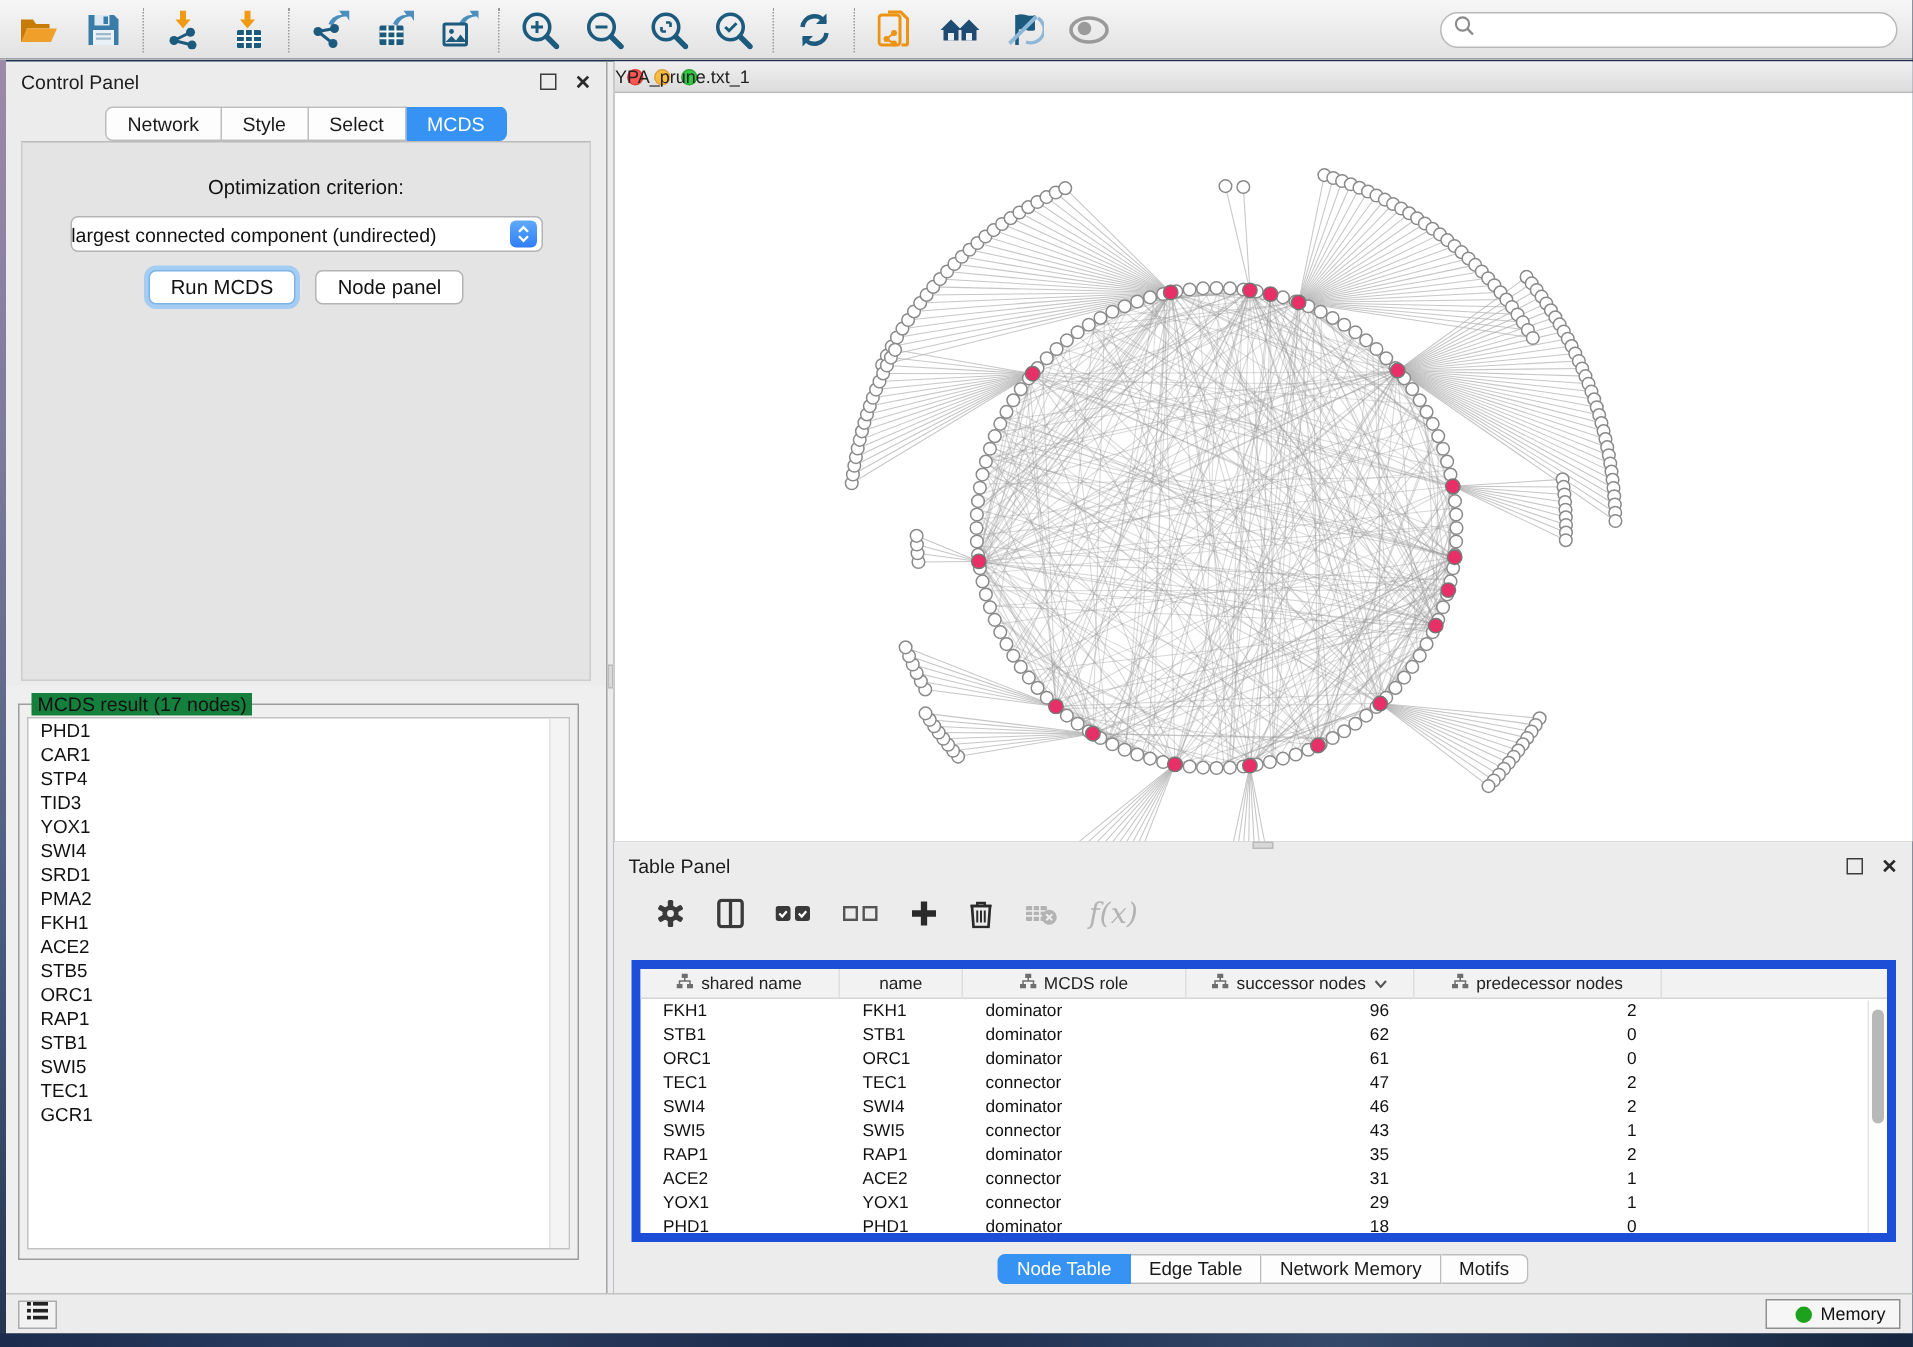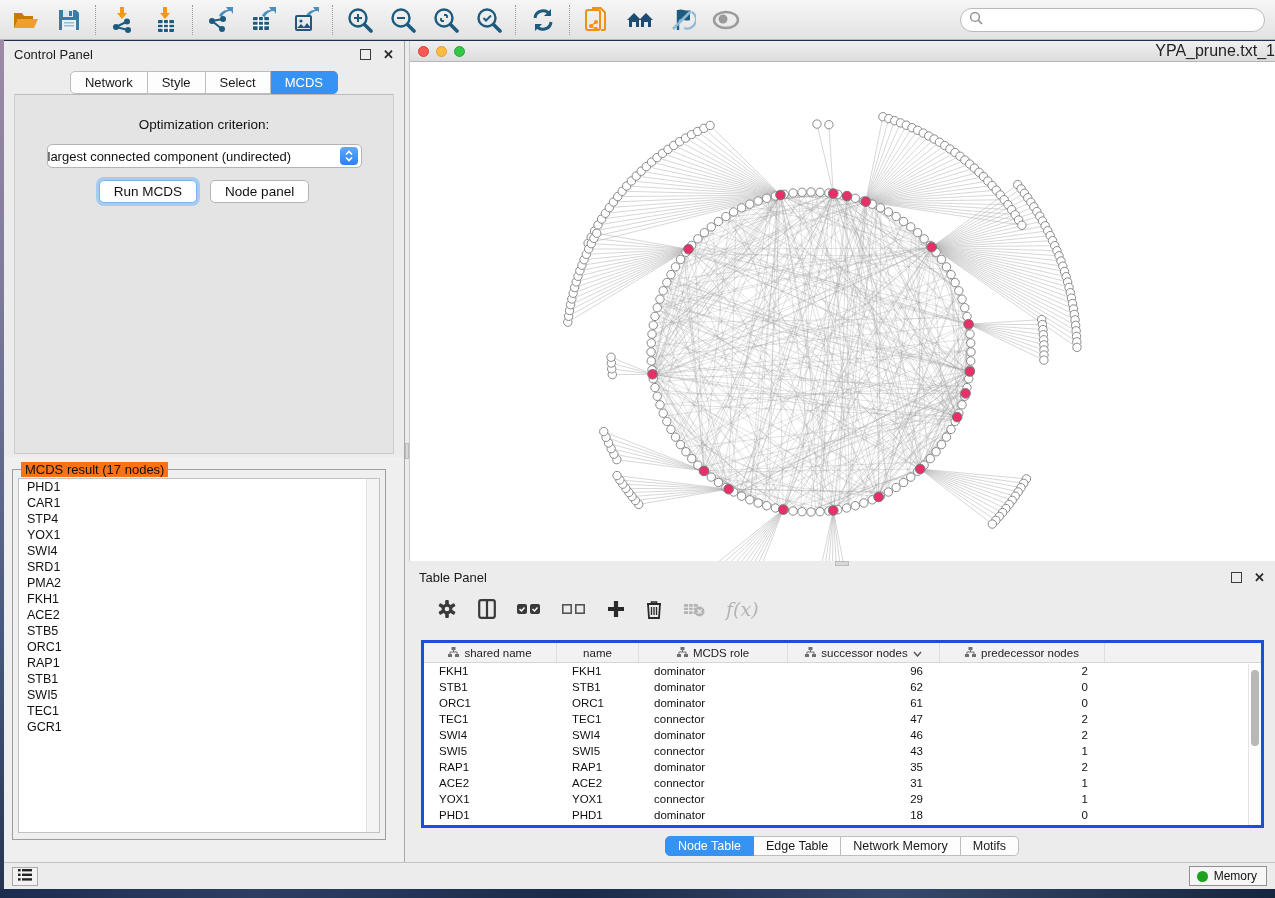--- a/index.html
+++ b/index.html
@@ -52,21 +52,21 @@
     align-items:center; justify-content:center; color:#fff; }
   .sel-stepper svg { display:block; }
   .cp-buttons { display:flex; justify-content:center; gap:13px; margin-top:12px; }
   .btn { background:#fff; border:1px solid #b4b4b4; border-radius:5px;
     font-size:13.5px; padding:3px 14px; color:#111; }
   .btn.focused { box-shadow:0 0 0 3px #a5cdf3; border-color:#7eb3e8; }
 
   .cp-lower { position:absolute; left:0; right:0; top:416px; bottom:0; background:#efefef; }
   .groupbox { position:absolute; left:8px; right:18px; top:12px; bottom:22px;
     border:1px solid #9d9d9d; }
-  .groupbox-legend { position:absolute; top:-8px; left:8px; background:#f97316;
+  .groupbox-legend { position:absolute; top:-8px; left:8px; background:#15803d;
     padding:0 4px; font-size:13px; color:#111; }
   .mcds-list { position:absolute; left:5px; right:5px; top:8px; bottom:6px;
     background:#fff; border:1px solid #c2c2c2; overflow:hidden; }
   .mcds-scroll { position:absolute; right:0; top:0; bottom:0; width:13px;
     background:#f4f4f4; border-left:1px solid #e2e2e2; }
   .mcds-item { font-size:12.5px; color:#111; padding:0 8px; height:16px; line-height:16px; }
 
   
   .vsplit { position:absolute; left:405px; top:41px; width:4px; bottom:36px; background:#ececec; }
   .vsplit .grip { position:absolute; top:402px; left:0; width:4px; height:16px;
@@ -75,39 +75,39 @@
   
   .net-window { position:absolute; left:409px; top:41px; right:0; height:520px;
     background:#fff; border-left:1px solid #c9c9c9; }
   .net-titlebar { height:21px; background:linear-gradient(180deg,#f0f0f0,#dcdcdc);
     border-bottom:1px solid #b6b6b6; display:flex; align-items:center; padding:0 8px; position:relative; }
   .traffic { display:flex; gap:7px; }
   .light { width:11px; height:11px; border-radius:50%; }
   .light.red { background:#fc5753; border:1px solid #df3e38; }
   .light.yellow { background:#fdbc40; border:1px solid #de9f34; }
   .light.green { background:#33c748; border:1px solid #27aa35; }
-  .net-title { position:absolute; left:0; right:0; text-align:right; font-size:16px; color:#222; }
+  .net-title { position:absolute; left:0; right:0; text-align:left; font-size:12px; color:#222; }
   .net-canvas { position:absolute; left:0; right:0; top:21px; bottom:0; background:#fff; }
   .net-canvas svg { display:block; }
 
   
   .hsplit { position:absolute; left:409px; right:0; top:561px; height:5px; background:#ececec; }
   .hsplit .grip { position:absolute; left:50%; top:0; width:14px; height:5px;
     margin-left:-7px; background:#d8d8d8; border:1px solid #bbb; }
 
   
   .table-panel { position:absolute; left:409px; right:0; top:566px; bottom:36px; background:#ececec; }
   .tp-header { height:22px; display:flex; align-items:center; padding:0 10px; }
   .tp-toolbar { display:flex; align-items:center; gap:21px; padding:10px 0 8px 28px; }
   .tp-icon { display:flex; align-items:center; justify-content:center; }
   .tp-icon svg { display:block; }
   .fx-label { font-family:"DejaVu Serif", serif; font-style:italic; font-size:19px; color:#b3b3b3; }
 
   .data-table { position:absolute; left:12px; right:11px; top:74px; height:188px;
-    background:#fff; border:3px solid #1d4ed8; overflow:hidden; }
+    background:#fff; border:6px solid #1d4ed8; overflow:hidden; }
   .thead { display:flex; height:20px; background:#f2f2f2; border-bottom:1px solid #d6d6d6; }
   .th { display:flex; align-items:center; justify-content:center; gap:5px;
     font-size:11.5px; color:#222; border-right:1px solid #dedede; }
   .th.filler { border-right:none; flex:1; }
   .tbody { }
   .tr { display:flex; height:16px; align-items:center; }
   .td { font-size:11.5px; color:#111; }
   .td.text { padding-left:15px; }
   .td.num { text-align:right; padding-right:17px; }
   .vscroll { position:absolute; right:0; top:21px; bottom:0; width:13px; background:#fdfdfd;
@@ -117,21 +117,21 @@
 
   .tp-tabs { position:absolute; left:0; right:0; top:270px; display:flex; justify-content:center; }
   .tp-tabs .seg { font-size:12.5px; padding:2px 12px; }
 
   
   .statusbar { position:absolute; left:4px; right:0; bottom:9px; height:27px;
     background:#ececec; border-top:1px solid #c2c2c2; display:flex; align-items:center; padding:0 8px; }
   .list-btn { width:26px; height:19px; background:#f2f2f2; border:1px solid #ababab;
     display:flex; align-items:center; justify-content:center; }
   .memory-btn { margin-left:auto; display:flex; align-items:center; gap:6px;
-    background:#f6f6f6; border:1px solid #8f8f8f; padding:2px 9px 2px 7px; font-size:12px; color:#111; }
+    background:#f6f6f6; border:1px solid #8f8f8f; padding:2px 9px 2px 19px; font-size:12px; color:#111; }
   .memory-dot { width:11px; height:11px; border-radius:50%; background:#1ca21c; }
 </style>
 </head>
 <body>
 
 <div class="app">
 
   <div class="toolbar">
     <div class="tb-group" style="padding-left:2px;">
       <div class="tb-btn">
@@ -350,20 +350,21 @@
         <button class="btn">Node panel</button>
       </div>
     </div>
     <div class="cp-lower">
       <div class="groupbox">
         <span class="groupbox-legend">MCDS result (17 nodes)</span>
         <div class="mcds-list">
           <div class="mcds-item">PHD1</div>
           <div class="mcds-item">CAR1</div>
           <div class="mcds-item">STP4</div>
+          <div class="mcds-item">TID3</div>
           <div class="mcds-item">YOX1</div>
           <div class="mcds-item">SWI4</div>
           <div class="mcds-item">SRD1</div>
           <div class="mcds-item">PMA2</div>
           <div class="mcds-item">FKH1</div>
           <div class="mcds-item">ACE2</div>
           <div class="mcds-item">STB5</div>
           <div class="mcds-item">ORC1</div>
           <div class="mcds-item">RAP1</div>
           <div class="mcds-item">STB1</div>

